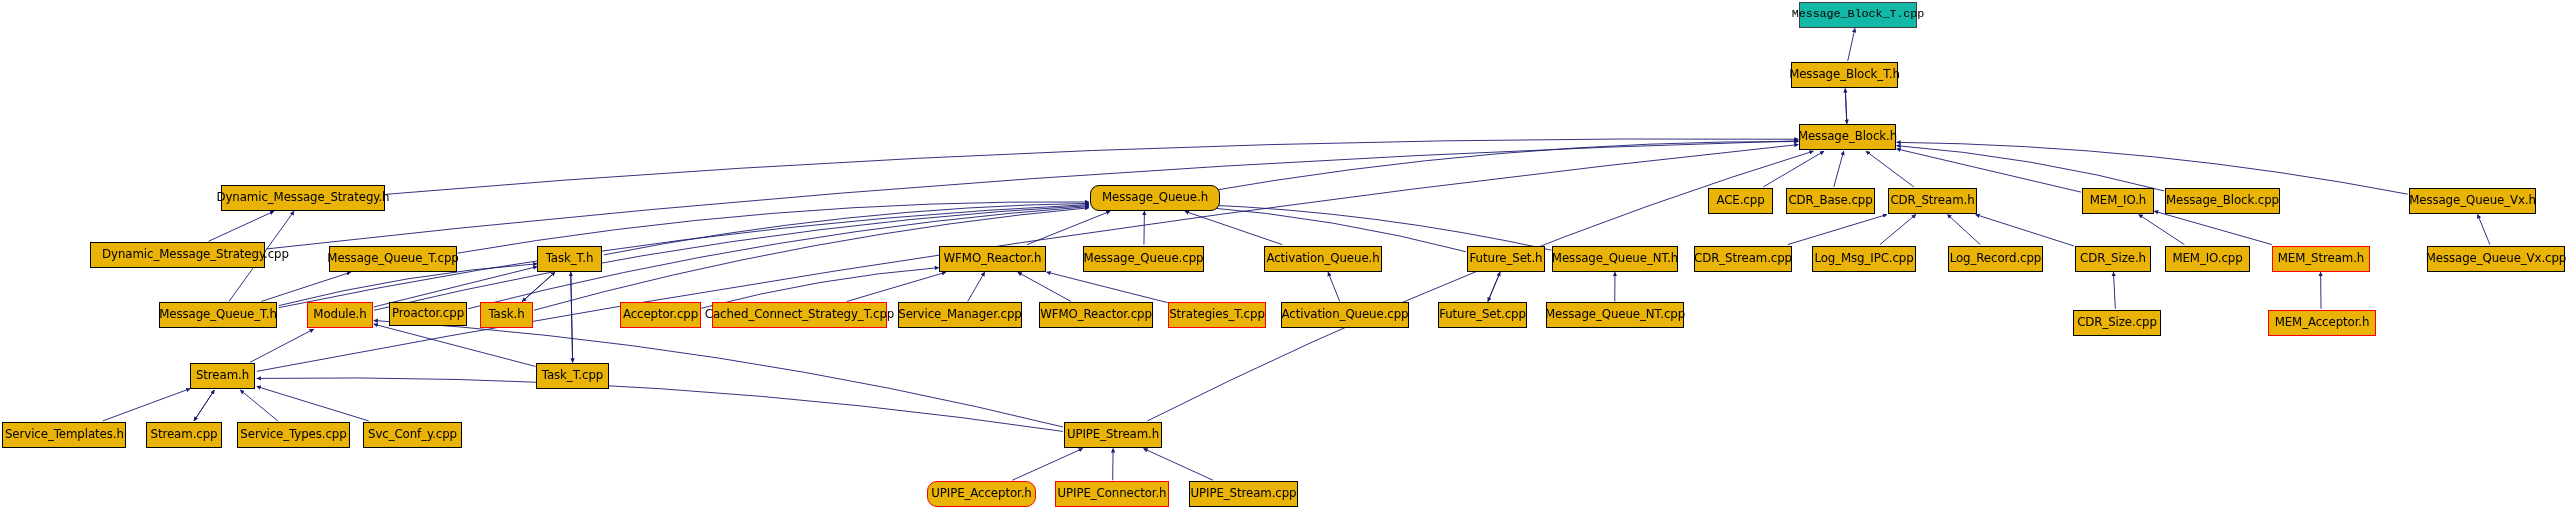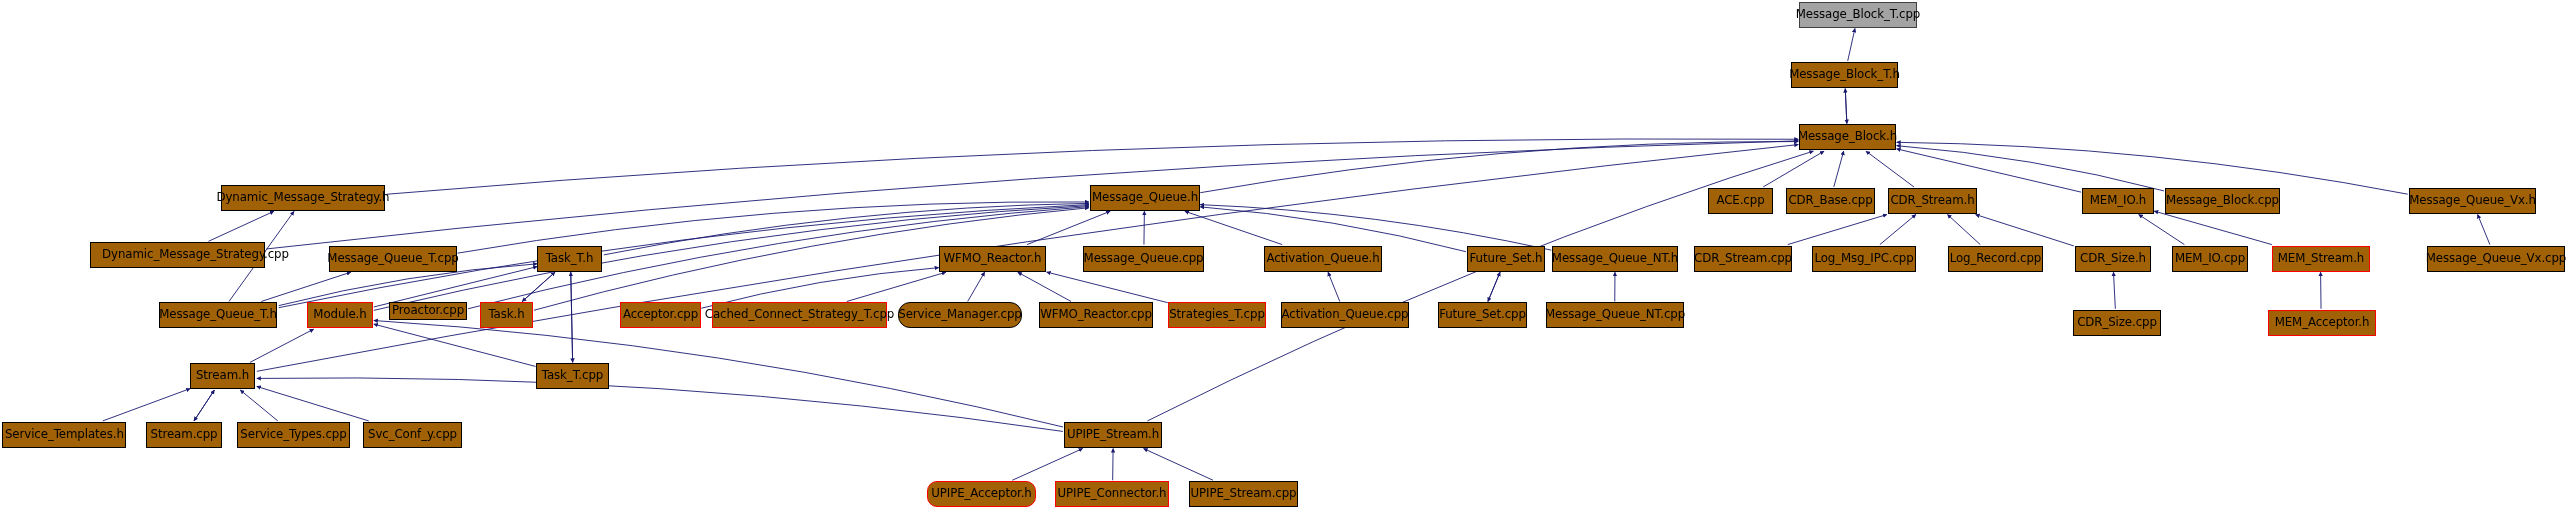--- a/index.html
+++ b/index.html
@@ -7,30 +7,30 @@
     position:relative;
     width:2576px;height:516px;
     background:#ffffff;
     font-family:"DejaVu Sans","Liberation Sans",sans-serif;
     overflow:hidden;
   }
   svg#edges{position:absolute;left:0;top:0;width:2576px;height:516px;}
   .node{
     position:absolute;
     box-sizing:border-box;
-    background:#a16207;
+    background:#eab308;
     border:0.8px solid #000000;
     color:#000000;
     font-size:11.8px;
     line-height:1;
     display:flex;align-items:center;justify-content:center;
     white-space:nowrap;
     letter-spacing:-0.1px;
   }
-  .node.root{ background:#a3a3a3; border:0.8px solid #404040; }
+  .node.root{ background:#14b8a6; border:0.8px solid #404040;font-family:Liberation Mono, monospace; }
   .node.hl{ border:0.8px solid #ff0000; }
   .node .lbl{ pointer-events:none; }
 </style>
 </head>
 <body>
 
 <div id="graph-root">
   <svg id="edges" xmlns="http://www.w3.org/2000/svg" viewBox="0 0 3168 635" width="2576" height="516">
       <defs>
         <marker id="ah" viewBox="0 0 10 10" refX="9" refY="5" markerWidth="5" markerHeight="5" orient="auto" markerUnits="strokeWidth">
@@ -108,21 +108,21 @@
       </div>
       <div class="node" style="left: 1791px; top: 62px; width: 107px; height: 26px;">
         <span class="lbl">Message_Block_T.h</span>
       </div>
       <div class="node" style="left: 1799px; top: 124px; width: 97px; height: 26px;">
         <span class="lbl">Message_Block.h</span>
       </div>
       <div class="node" style="left: 221px; top: 185px; width: 164px; height: 26px;">
         <span class="lbl">Dynamic_Message_Strategy.h</span>
       </div>
-      <div class="node" style="left: 1090px; top: 185px; width: 110px; height: 26px;">
+      <div class="node" style="left: 1090px; top: 185px; width: 130px; height: 26px; border-radius: 9px;">
         <span class="lbl">Message_Queue.h</span>
       </div>
       <div class="node" style="left: 1708px; top: 188px; width: 65px; height: 26px;">
         <span class="lbl">ACE.cpp</span>
       </div>
       <div class="node" style="left: 1786px; top: 188px; width: 89px; height: 26px;">
         <span class="lbl">CDR_Base.cpp</span>
       </div>
       <div class="node" style="left: 1888px; top: 188px; width: 89px; height: 26px;">
         <span class="lbl">CDR_Stream.h</span>
@@ -165,48 +165,48 @@
       </div>
       <div class="node" style="left: 1812px; top: 246px; width: 104px; height: 26px;">
         <span class="lbl">Log_Msg_IPC.cpp</span>
       </div>
       <div class="node" style="left: 1948px; top: 246px; width: 95px; height: 26px;">
         <span class="lbl">Log_Record.cpp</span>
       </div>
       <div class="node" style="left: 2075px; top: 246px; width: 76px; height: 26px;">
         <span class="lbl">CDR_Size.h</span>
       </div>
-      <div class="node" style="left: 2165px; top: 246px; width: 76px; height: 26px; margin-left: 7px;">
+      <div class="node" style="left: 2165px; top: 246px; width: 85px; height: 26px;">
         <span class="lbl">MEM_IO.cpp</span>
       </div>
       <div class="node hl" style="left: 2272px; top: 246px; width: 98px; height: 26px;">
         <span class="lbl">MEM_Stream.h</span>
       </div>
       <div class="node" style="left: 2427px; top: 246px; width: 138px; height: 26px;">
         <span class="lbl">Message_Queue_Vx.cpp</span>
       </div>
       <div class="node" style="left: 159px; top: 302px; width: 118px; height: 26px;">
         <span class="lbl">Message_Queue_T.h</span>
       </div>
       <div class="node hl" style="left: 307px; top: 302px; width: 66px; height: 26px;">
         <span class="lbl">Module.h</span>
       </div>
-      <div class="node" style="left: 389px; top: 302px; width: 78px; height: 18px;">
+      <div class="node" style="left: 389px; top: 302px; width: 78px; height: 24px;">
         <span class="lbl">Proactor.cpp</span>
       </div>
       <div class="node hl" style="left: 480px; top: 302px; width: 53px; height: 26px;">
         <span class="lbl">Task.h</span>
       </div>
       <div class="node hl" style="left: 620px; top: 302px; width: 81px; height: 26px;">
         <span class="lbl">Acceptor.cpp</span>
       </div>
       <div class="node hl" style="left: 712px; top: 302px; width: 175px; height: 26px;">
         <span class="lbl">Cached_Connect_Strategy_T.cpp</span>
       </div>
-      <div class="node" style="left: 898px; top: 302px; width: 124px; height: 26px; border-radius: 12px;">
+      <div class="node" style="left: 898px; top: 302px; width: 124px; height: 26px;">
         <span class="lbl">Service_Manager.cpp</span>
       </div>
       <div class="node" style="left: 1039px; top: 302px; width: 114px; height: 26px;">
         <span class="lbl">WFMO_Reactor.cpp</span>
       </div>
       <div class="node hl" style="left: 1168px; top: 302px; width: 98px; height: 26px;">
         <span class="lbl">Strategies_T.cpp</span>
       </div>
       <div class="node" style="left: 1281px; top: 302px; width: 128px; height: 26px;">
         <span class="lbl">Activation_Queue.cpp</span>

